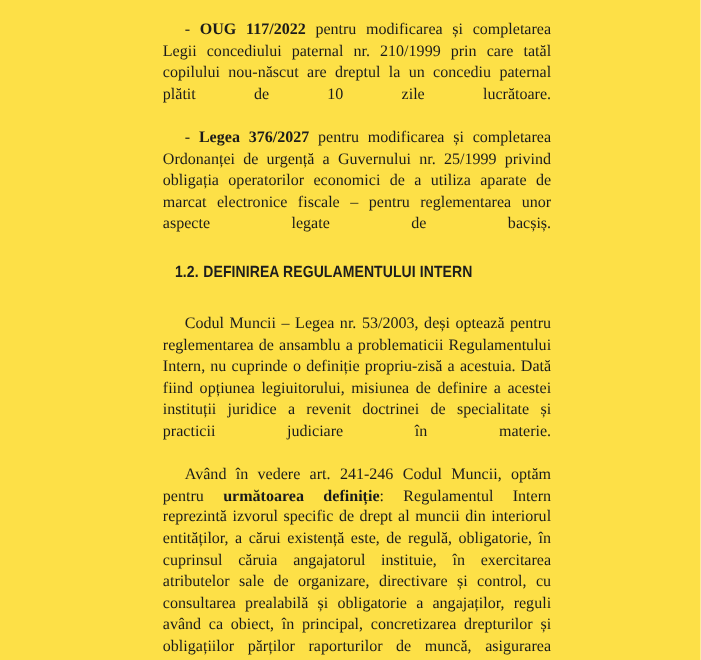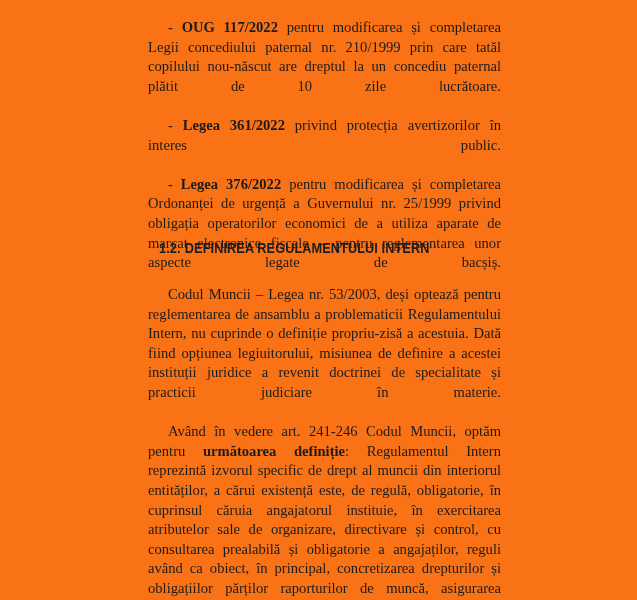--- a/index.html
+++ b/index.html
@@ -13,21 +13,21 @@
     overflow: hidden;
     font-family: "Liberation Serif", "DejaVu Serif", serif;
     color: #1b1b1b;
     -webkit-font-smoothing: antialiased;
   }
 
   .page {
     position: relative;
     width: 637px;
     height: 600px;
-    background: #f97316;
+    background: #fde047;
   }
 
   
   .text-column {
     position: absolute;
     left: 148px;
     top: 18px;
     width: 353px;
   }
 
@@ -86,23 +86,22 @@
 </style>
 </head>
 <body>
 
 <div class="page">
 
   <div class="text-column">
 
     <p class="body-par"><span>- </span><b>OUG 117/2022</b><span> pentru modificarea și completarea Legii concediului paternal nr. 210/1999 prin care tatăl copilului nou-născut are dreptul la un concediu paternal plătit de 10 zile lucrătoare.</span></p>
 
-    <p class="body-par"><span>- </span><b>Legea 361/2022</b><span> privind protecția avertizorilor în interes public.</span></p>
 
-    <p class="body-par"><span>- </span><b>Legea 376/2022</b><span> pentru modificarea și completarea Ordonanței de urgență a Guvernului nr. 25/1999 privind obligația operatorilor economici de a utiliza aparate de marcat electronice fiscale – pentru reglementarea unor aspecte legate de bacșiș.</span></p>
+    <p class="body-par"><span>- </span><b>Legea 376/2027</b><span> pentru modificarea și completarea Ordonanței de urgență a Guvernului nr. 25/1999 privind obligația operatorilor economici de a utiliza aparate de marcat electronice fiscale – pentru reglementarea unor aspecte legate de bacșiș.</span></p>
 
   </div>
 
   <div class="sec-heading">
     <span class="sec-num">1.2.</span><span class="sec-title">DEFINIREA REGULAMENTULUI INTERN</span>
   </div>
 
   <div class="block-after-heading">
 
     <p class="body-par"><span>Codul Muncii – Legea nr. 53/2003, deși optează pentru reglementarea de ansamblu a problematicii Regulamentului Intern, nu cuprinde o definiție propriu-zisă a acestuia. Dată fiind opțiunea legiuitorului, misiunea de definire a acestei instituții juridice a revenit doctrinei de specialitate și practicii judiciare în materie.</span></p>

